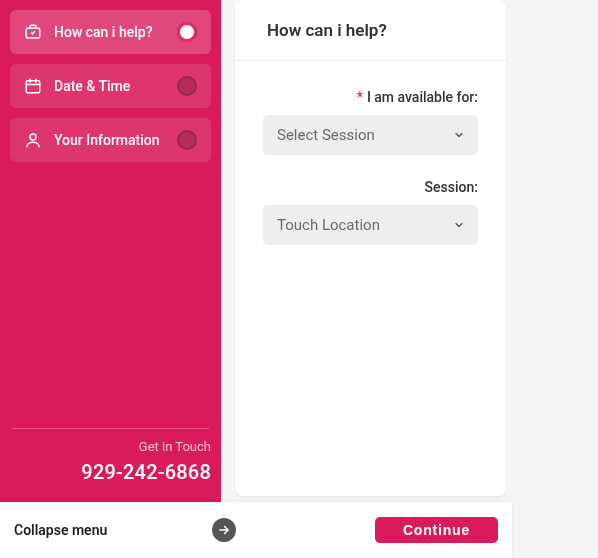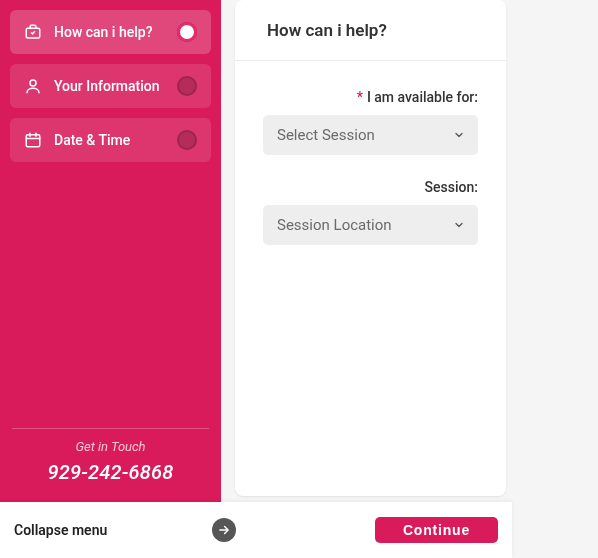--- a/index.html
+++ b/index.html
@@ -79,24 +79,23 @@
     border: 3px solid #e4296e;
     border-radius: 50%;
     background: #fff;
   }
   .sidebar-divider {
     border: none;
     border-top: 1px solid rgba(255,255,255,0.25);
     margin: 0 2px 10px 2px;
   }
   .get-in-touch {
-    text-align: center;
+    text-align: right;
     color: #fff;
     padding-bottom: 8px;
-    font-style: italic;
   }
   .get-in-touch .label2 {
     font-size: 13px;
     color: rgba(255,255,255,0.75);
     margin-bottom: 6px;
   }
   .get-in-touch .phone {
     font-size: 20px;
     font-weight: 500;
     letter-spacing: 0.2px;
@@ -234,36 +233,36 @@
               <path d="M10 13l1.5 1.5L14 11.5"></path>
             </svg>
           </span>
           <span class="label">How can i help?</span>
           <span class="status-dot"></span>
         </div>
 
         <div class="sidebar-item">
           <span class="step-icon">
             <svg width="18" height="18" viewBox="0 0 24 24" fill="none" stroke="#fff" stroke-width="2" stroke-linecap="round" stroke-linejoin="round">
+              <rect x="3" y="5" width="18" height="16" rx="2"></rect>
+              <path d="M16 3v4M8 3v4M3 10h18"></path>
+            </svg>
+          </span>
+          <span class="label">Date &amp; Time</span>
+          <span class="status-dot"></span>
+        </div>
+
+        <div class="sidebar-item">
+          <span class="step-icon">
+            <svg width="18" height="18" viewBox="0 0 24 24" fill="none" stroke="#fff" stroke-width="2" stroke-linecap="round" stroke-linejoin="round">
               <circle cx="12" cy="8" r="4"></circle>
               <path d="M4 21c0-4 4-6 8-6s8 2 8 6"></path>
             </svg>
           </span>
           <span class="label">Your Information</span>
-          <span class="status-dot"></span>
-        </div>
-
-        <div class="sidebar-item">
-          <span class="step-icon">
-            <svg width="18" height="18" viewBox="0 0 24 24" fill="none" stroke="#fff" stroke-width="2" stroke-linecap="round" stroke-linejoin="round">
-              <rect x="3" y="5" width="18" height="16" rx="2"></rect>
-              <path d="M16 3v4M8 3v4M3 10h18"></path>
-            </svg>
-          </span>
-          <span class="label">Date &amp; Time</span>
           <span class="status-dot"></span>
         </div>
 
       </div>
 
       <hr class="sidebar-divider">
 
       <div class="get-in-touch">
         <div class="label2">Get in Touch</div>
         <div class="phone">929-242-6868</div>
@@ -288,21 +287,21 @@
                 </svg>
             </span>
           </div>
         </div>
 
         <div class="form-group">
           <label class="form-label">
             <span>Session:</span>
           </label>
           <div class="select">
-            <span>Session Location</span>
+            <span>Touch Location</span>
             <span class="chevron">
               <svg width="12" height="12" viewBox="0 0 24 24" fill="none" stroke="#555" stroke-width="2.5" stroke-linecap="round" stroke-linejoin="round">
                   <polyline points="6 9 12 15 18 9"></polyline>
                 </svg>
             </span>
           </div>
         </div>
 
       </div>
     </section>

